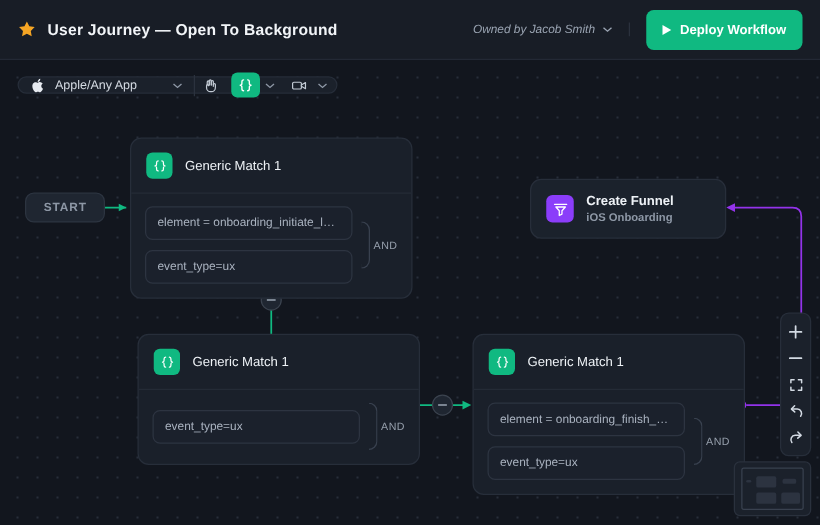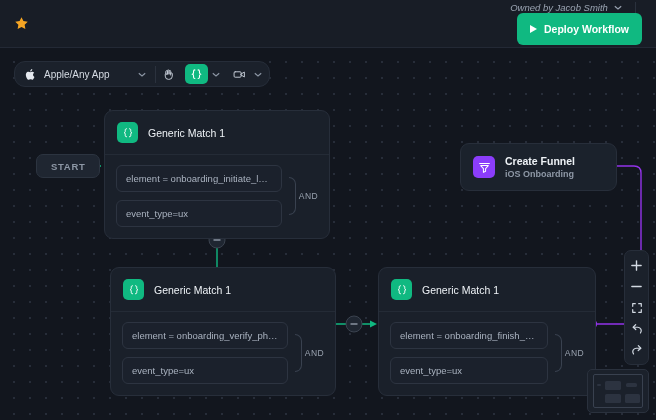--- a/index.html
+++ b/index.html
@@ -27,21 +27,21 @@
     padding: 0 14px;
     z-index: 40;
   }
   .hdr-left { display: flex; align-items: center; gap: 9px; }
   .star-icon { width: 15px; height: 15px; display:block; }
   .hdr-title {
     color: #f2f5f8; font-size: 12.5px; font-weight: bold;
     letter-spacing: .2px; white-space: nowrap;
   }
   .hdr-right {
-    margin-left: auto; display: flex; align-items: center; gap: 0; flex-direction: column;
+    margin-left: auto; display: flex; align-items: center; gap: 0;
   }
   .owner-box {
     display: flex; align-items: center; gap: 6px;
     padding-right: 13px;
     border-right: 1px solid #2a313d;
   }
   .owner-text {
     color: #9aa4b2; font-size: 9.5px; font-style: italic;
     white-space: nowrap;
   }
@@ -72,21 +72,21 @@
     overflow: hidden;
   }
 
   
   .toolbar {
     position: absolute; top: 13px; left: 14px;
     display: flex; align-items: center;
     background: #1b212b;
     border: 1px solid #262d39;
     border-radius: 11px;
-    height: 26px;
+    height: 14px;
     z-index: 30;
   }
   .tb-app {
     display: flex; align-items: center; gap: 8px;
     padding: 0 9px 0 10px;
     height: 100%;
     min-width: 140px;
     cursor: pointer;
   }
   .apple-icon { width: 11px; height: 13px; display: block; }
@@ -168,21 +168,20 @@
 
   
   .funnel-node {
     position: absolute;
     background: #1b222c;
     border: 1px solid #272e3a;
     border-radius: 9px;
     display: flex; align-items: center; gap: 10px;
     padding: 11px 12px;
     z-index: 20;
-    margin-left: 36px;
   }
   .funnel-badge {
     width: 22px; height: 22px;
     background: #8b3dfa;
     border-radius: 5px;
     display: flex; align-items: center; justify-content: center;
     flex: none;
   }
   .funnel-badge svg { width: 13px; height: 13px; display: block; }
   .funnel-txt { display: flex; flex-direction: column; gap: 2px; }
@@ -238,20 +237,21 @@
 
 <div id="app">
 
   <div class="header">
     <div class="hdr-left">
       <span>
         <svg class="star-icon" viewBox="0 0 24 24" fill="#f5a524">
           <path d="M12 1.8l3.1 6.3 6.9 1-5 4.9 1.2 6.9-6.2-3.3-6.2 3.3 1.2-6.9-5-4.9 6.9-1z"></path>
         </svg>
       </span>
+      <span class="hdr-title">User Journey — Open To Background</span>
     </div>
 
     <div class="hdr-right">
       <div class="owner-box">
         <span class="owner-text">Owned by Jacob Smith</span>
         <span>
           <svg class="chev" viewBox="0 0 10 6" fill="none" stroke="#9aa4b2" stroke-width="1.4">
             <path d="M1 1.4 L5 4.8 L9 1.4"></path>
           </svg>
         </span>
@@ -356,21 +356,21 @@
           </span>
         </div>
         <div style="display:flex;padding-right:3px;">
           <svg class="chev" viewBox="0 0 10 6" fill="none" stroke="#8d97a5" stroke-width="1.4">
             <path d="M1 1.4 L5 4.8 L9 1.4"></path>
           </svg>
         </div>
       </div>
     </div>
 
-    <div class="start-node" style="left:20px; top:106px;margin-left:16px;">
+    <div class="start-node" style="left:20px; top:106px;">
       <span class="start-lbl">START</span>
     </div>
 
     <div class="node" style="left:104px; top:62px; width:226px;">
       <div class="node-hd">
         <span class="node-badge">
           <svg viewBox="0 0 24 24" fill="none" stroke="#ffffff" stroke-width="2" stroke-linecap="round" stroke-linejoin="round">
             <path d="M9 3.5c-2 0-2.5 1-2.5 3v2c0 2-1 3-2.5 3 1.5 0 2.5 1 2.5 3v2c0 2 .5 3 2.5 3"></path>
             <path d="M15 3.5c2 0 2.5 1 2.5 3v2c0 2 1 3 2.5 3-1.5 0-2.5 1-2.5 3v2c0 2-.5 3-2.5 3"></path>
           </svg>
@@ -394,21 +394,20 @@
         <span class="node-badge">
           <svg viewBox="0 0 24 24" fill="none" stroke="#ffffff" stroke-width="2" stroke-linecap="round" stroke-linejoin="round">
             <path d="M9 3.5c-2 0-2.5 1-2.5 3v2c0 2-1 3-2.5 3 1.5 0 2.5 1 2.5 3v2c0 2 .5 3 2.5 3"></path>
             <path d="M15 3.5c2 0 2.5 1 2.5 3v2c0 2 1 3 2.5 3-1.5 0-2.5 1-2.5 3v2c0 2-.5 3-2.5 3"></path>
           </svg>
         </span>
         <span class="node-title">Generic Match 1</span>
       </div>
       <div class="node-body">
         <div class="chips">
-          <div class="chip">element = onboarding_verify_phone</div>
           <div class="chip">event_type=ux</div>
         </div>
         <div class="andwrap">
           <div class="brace"></div>
           <span class="and-lbl">AND</span>
         </div>
       </div>
     </div>
 
     <div class="node" style="left:378px; top:219px; width:218px;">

